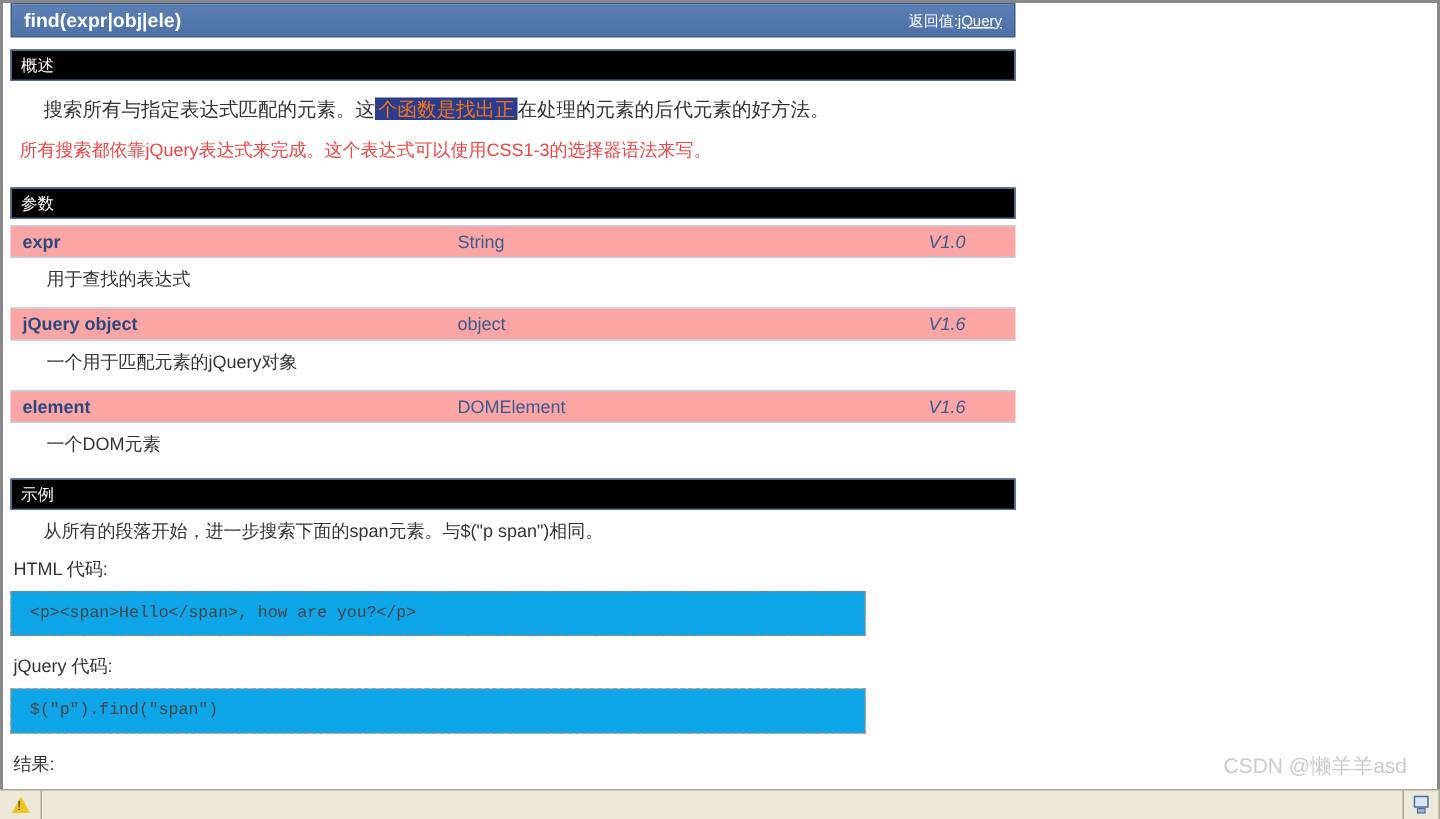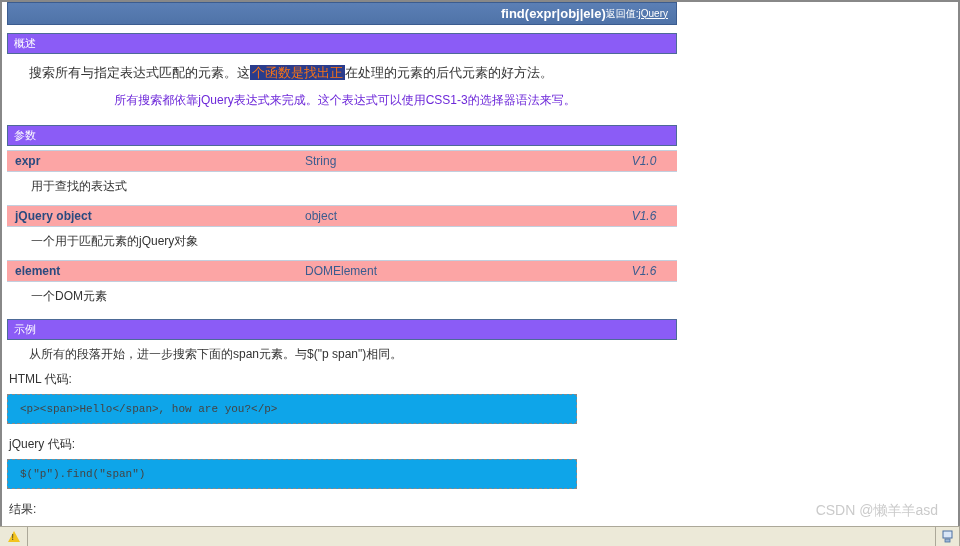--- a/index.html
+++ b/index.html
@@ -24,64 +24,63 @@
     width: 680px;
   }
   .title-bar {
     background: linear-gradient(to bottom, #5b7fb5, #4f73a8);
     color: #fff;
     font-weight: bold;
     font-size: 13px;
     padding: 3px 8px;
     border: 1px solid #3b5c8f;
     display: flex;
-    justify-content: flex-end;
+    justify-content: space-between;
     align-items: center;
     margin-top: 0;
   }
   .title-bar .ret { font-size: 10px; font-weight: normal; }
   .title-bar .ret a { color: #fff; text-decoration: underline; }
   .section-header {
-    background: #8b5cf6;
+    background: #000000;
     color: #fff;
     font-size: 11px;
     padding: 2px 6px;
     margin-top: 8px;
     border: 1px solid #4d6a97;
   }
   .desc-main {
     padding: 10px 0 6px 22px;
     font-size: 13px;
     color: #333;
   }
   .desc-main .highlight {
     background: #2a3c8c;
     color: #f97316;
     padding: 0 2px;
   }
   .desc-sub {
     padding: 4px 0 8px 6px;
     font-size: 12px;
-    color: #6d28d9;
-    text-align: center;
+    color: #ef4444;
   }
   .param-row {
     display: flex;
     background: #fca5a5;
     border-top: 1px solid #c2cfde;
     border-bottom: 1px solid #c2cfde;
     padding: 3px 8px;
     font-weight: bold;
     color: #2a4a7f;
     font-size: 12px;
     margin-top: 4px;
   }
   .param-row .p-name { flex: 0 0 290px; }
   .param-row .p-type { flex: 1; color: #3b5c8f; font-weight: normal; }
-  .param-row .p-ver  { flex: 0 0 50px; text-align: center; color: #3b5c8f; font-style: italic; font-weight: normal; }
+  .param-row .p-ver  { flex: 0 0 50px; text-align: left; color: #3b5c8f; font-style: italic; font-weight: normal; }
   .param-desc {
     padding: 6px 0 6px 24px;
     font-size: 12px;
     color: #333;
   }
   .example-desc-label {
     color: #2a4a7f;
     font-size: 12px;
     padding: 6px 4px 2px 4px;
   }

